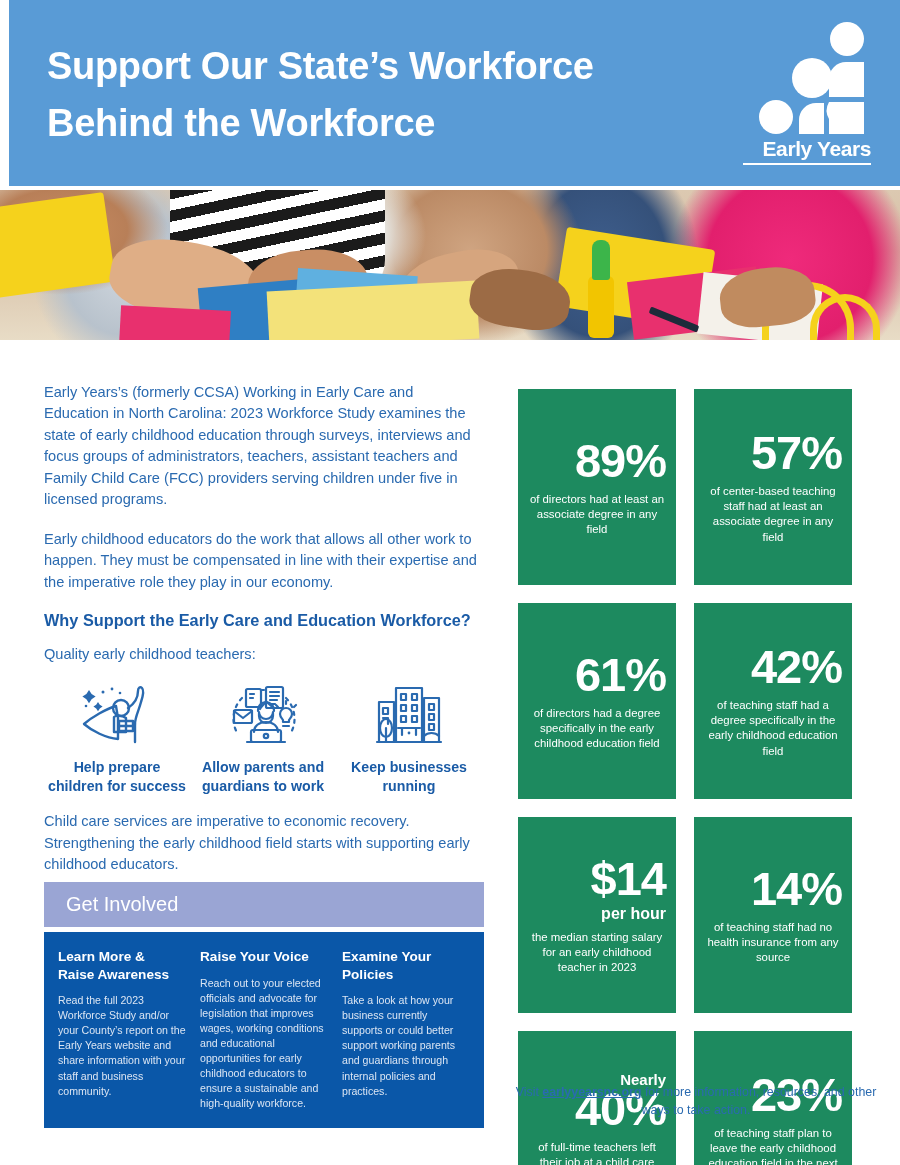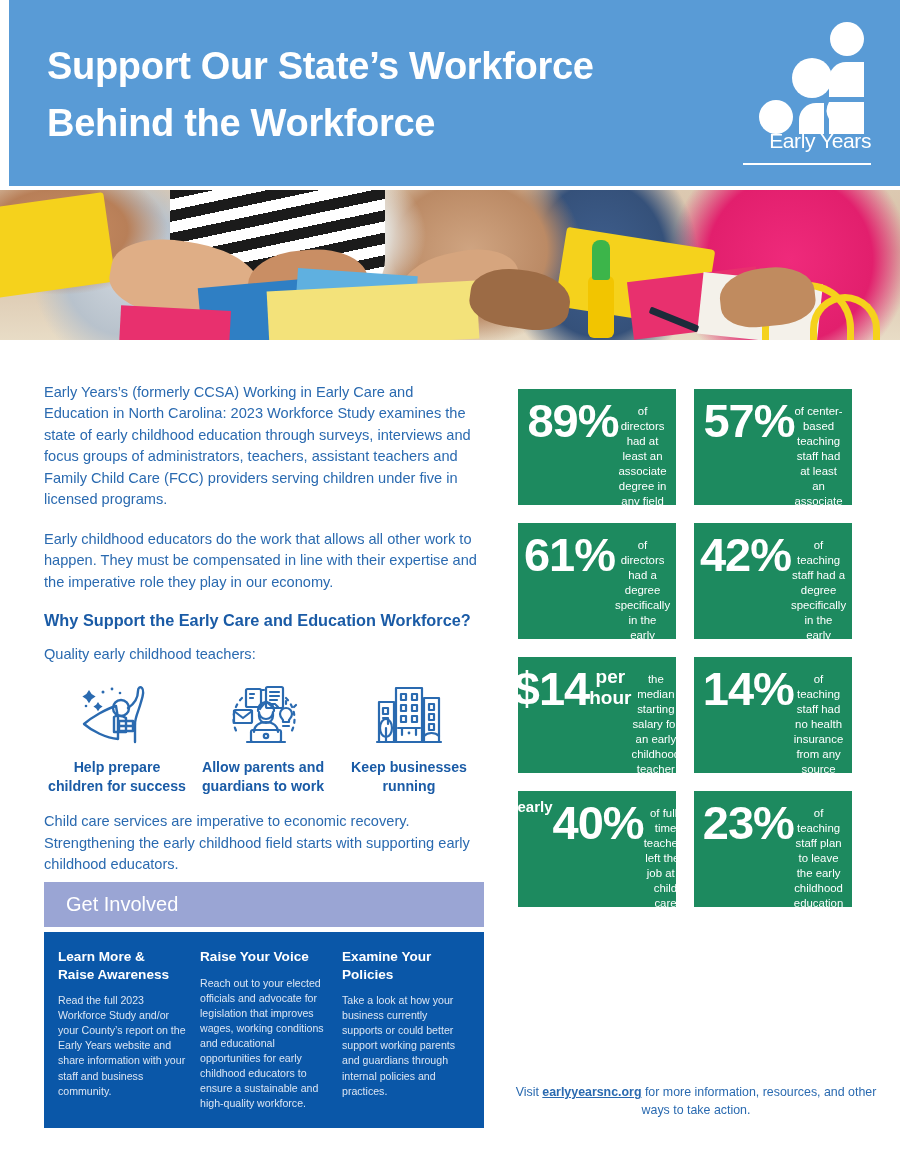--- a/index.html
+++ b/index.html
@@ -24,23 +24,23 @@
     letter-spacing: -0.3px;
     white-space: pre-line;
   }
   .logo-wrap {
     position: absolute; right: 38px; top: 22px;
     width: 128px; height: 145px;
   }
   .logo-mark { position: absolute; left: 16px; top: 0; width: 112px; height: 112px; }
   .logo-word {
     position: absolute; left: 0; bottom: 2px; width: 128px;
-    color: #fff; font-size: 21px; font-weight: 400; text-align: right;
+    color: #fff; font-size: 21px; font-weight: 700; text-align: right;
     letter-spacing: -0.4px;
-    border-bottom: 2.5px solid #fff; padding-bottom: 10px;
+    border-bottom: 2.5px solid #fff; padding-bottom: 2px;
   }
 
   
   .photo-band {
     position: absolute; left: 0; top: 190px; width: 900px; height: 150px;
     overflow: hidden;
   }
   .photo-band .pb-bg {
     position: absolute; inset: 0;
     background:
@@ -128,28 +128,28 @@
   .gi-col-body { color: #dbe5f3; font-size: 10.6px; line-height: 1.42; }
 
   
   .stat-grid {
     position: absolute; left: 518px; top: 389px;
     width: 334px;
     display: grid; grid-template-columns: 158px 158px; gap: 18px;
   }
   .stat-box {
     background: #1d8a5f; color: #ffffff;
-    height: 116px;
-    display: flex; flex-direction: row;
-    align-items: flex-start; justify-content: center;
+    height: 196px;
+    display: flex; flex-direction: column;
+    align-items: flex-end; justify-content: center;
     padding: 8px 10px; text-align: center;
   }
   .stat-pre { font-size: 15px; font-weight: 700; line-height: 1; margin-bottom: -2px; }
   .stat-value { font-size: 47px; font-weight: 700; line-height: 1.02; letter-spacing: -1px; }
-  .stat-unit { font-size: 19px; font-weight: 700; line-height: 1.1; margin-top: 2px; }
+  .stat-unit { font-size: 16px; font-weight: 700; line-height: 1.1; margin-top: 2px; }
   .stat-desc { font-size: 11.4px; line-height: 1.32; margin-top: 7px; }
 
   .visit-line {
     position: absolute; left: 506px; top: 1084px; width: 380px;
     color: #2a6ab0; font-size: 12.4px; line-height: 1.42; text-align: center;
   }
   .visit-link { color: #2a6ab0; font-weight: 700; text-decoration: underline; }
 </style>
 </head>
 <body>

